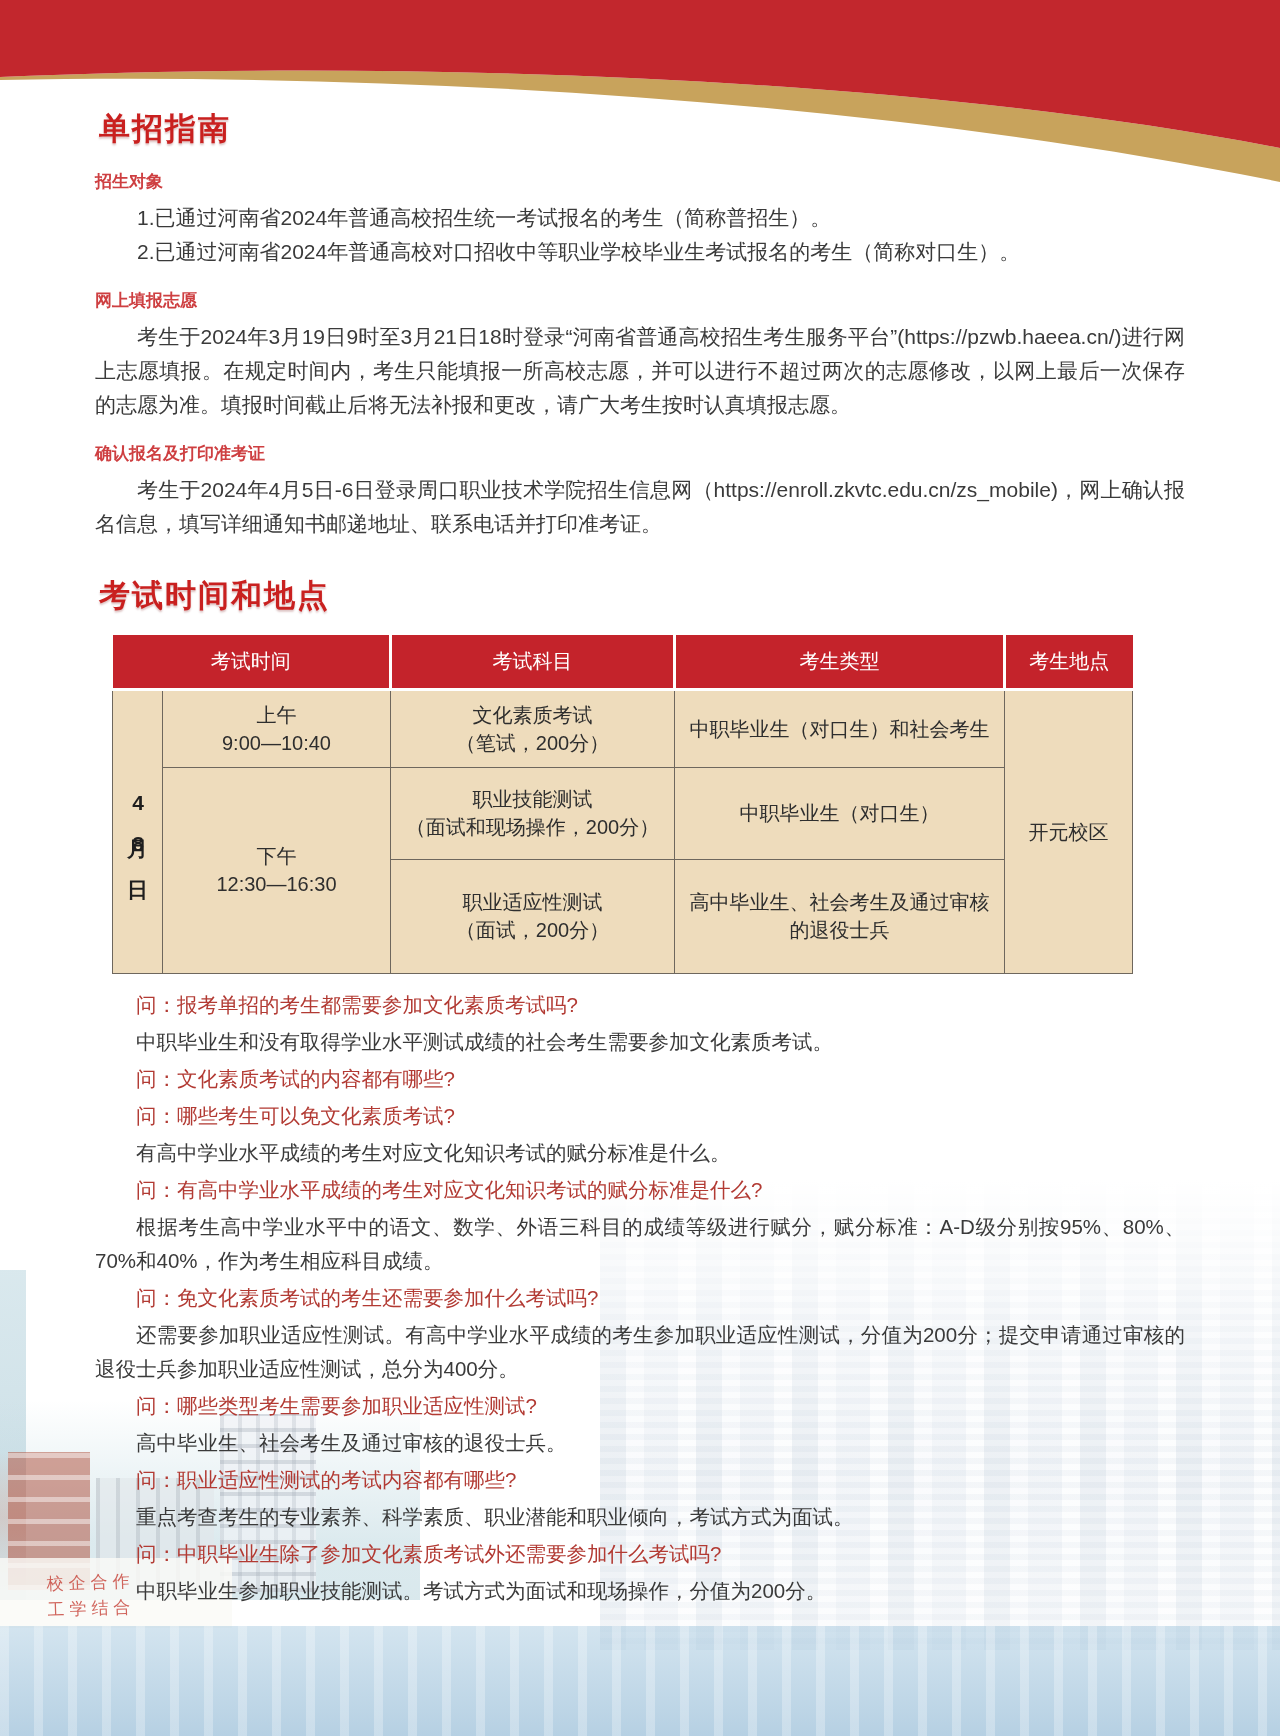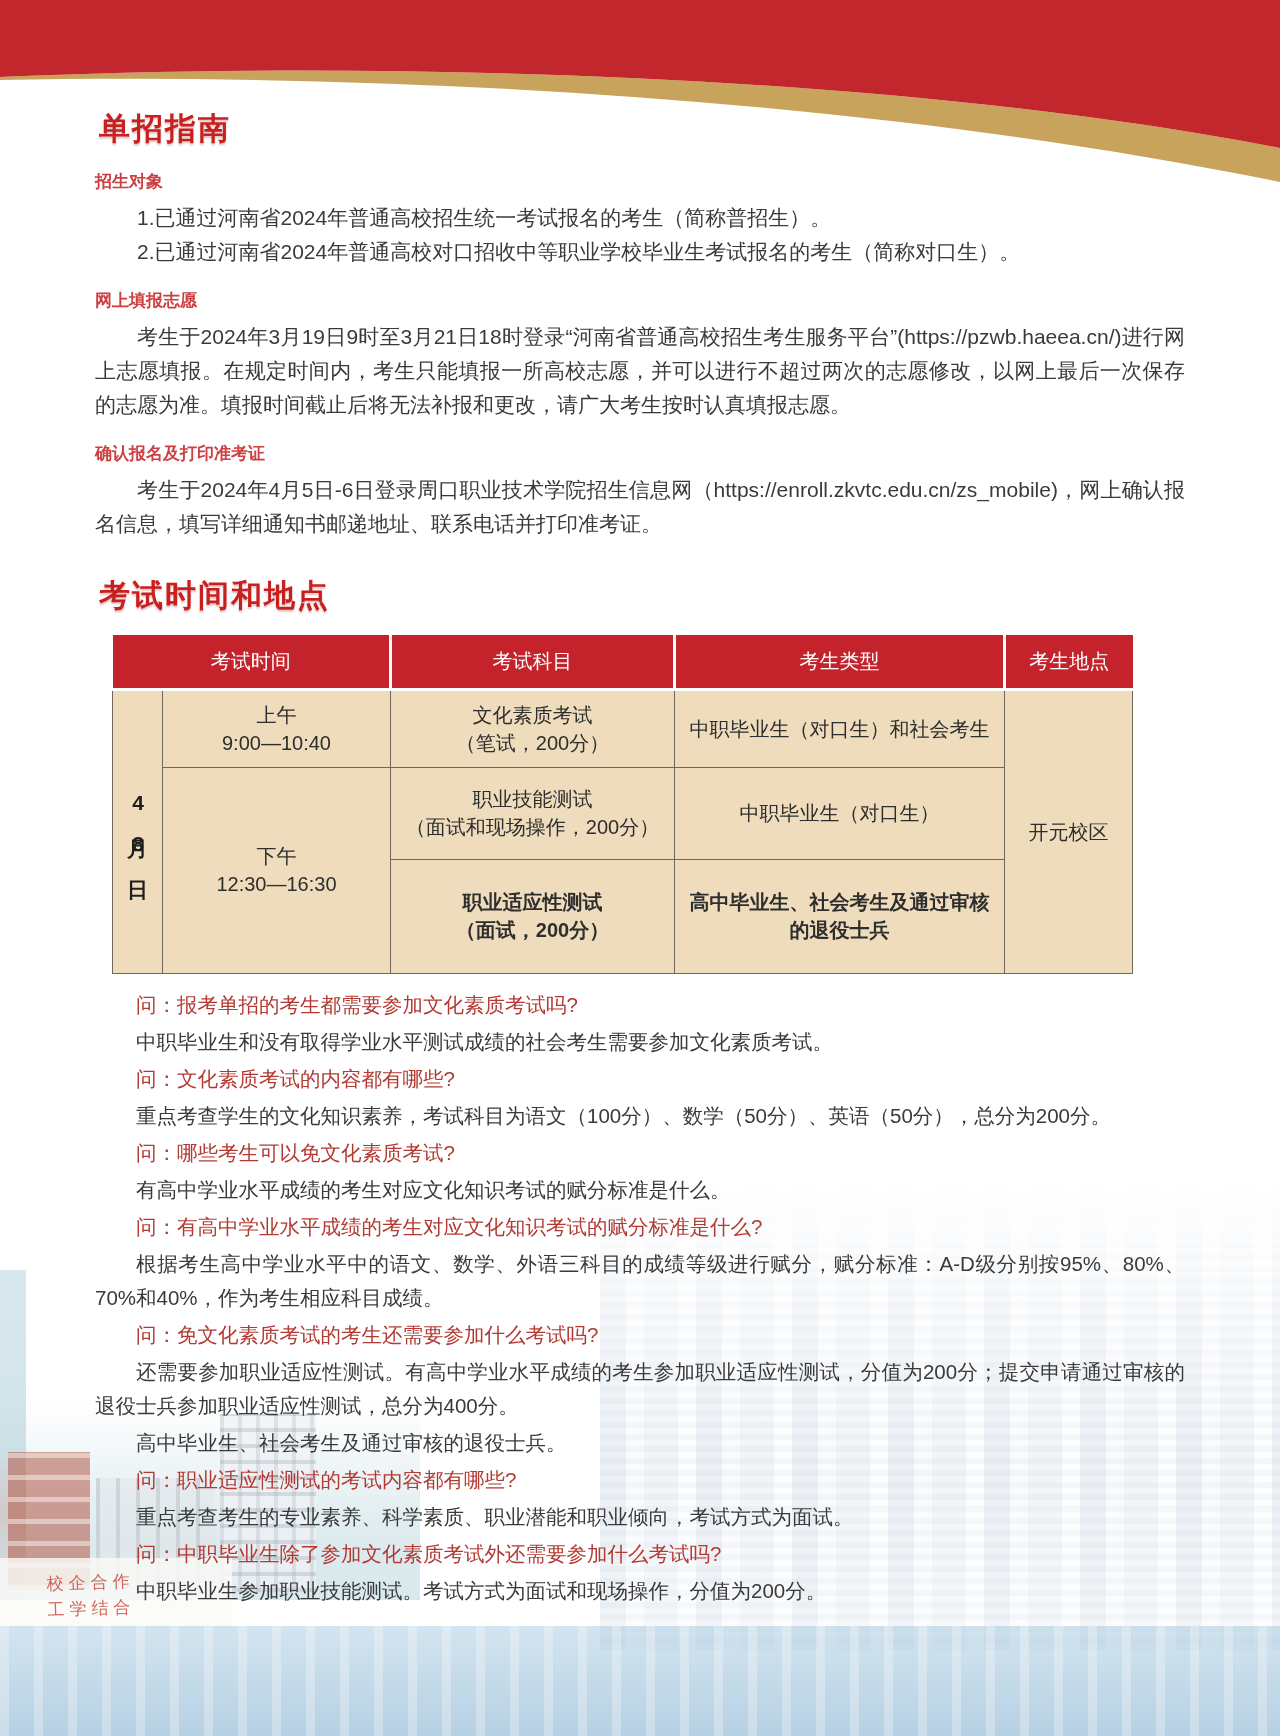--- a/index.html
+++ b/index.html
@@ -87,21 +87,21 @@
   }
   .exam-table th{
     background:var(--table-header-bg);color:#fff;font-size:20px;font-weight:normal;
     height:54px;border-right:3px solid #fff;border-bottom:3px solid #fff;padding:0;
   }
   .exam-table th:last-child{border-right:none;}
   .exam-table td{
     background:var(--table-body-bg);border:1px solid #6e675d;
     font-size:20px;line-height:28px;color:#2e2e2e;text-align:center;vertical-align:middle;padding:6px 8px;
   }
-  .row-a td{height:78px;} .row-b td{height:92px;} .row-c td{height:114px;font-weight:bold;}
+  .row-a td{height:78px;} .row-b td{height:92px;} .row-c td{height:114px;}
   .date-cell div{
     writing-mode:vertical-rl;text-orientation:upright;margin:0 auto;
     font-weight:bold;font-size:21px;letter-spacing:9px;color:#1e1e1e;
   }
   .cell-line{display:block;}
   
   .qa-list{margin-top:14px;}
   .qa-q{color:var(--question-red);font-size:20.5px;line-height:34px;margin:3px 0 0 0;text-indent:2em;}
   .qa-a{color:var(--body-text);font-size:20.5px;line-height:34px;margin:3px 0 0 0;text-indent:2em;text-align:justify;}
 </style>
@@ -194,27 +194,27 @@
         <td>高中毕业生、社会考生及通过审核的退役士兵</td>
       </tr>
     </tbody>
   </table>
 
 
   <div class="qa-list">
     <p class="qa-q">问：报考单招的考生都需要参加文化素质考试吗?</p>
     <p class="qa-a">中职毕业生和没有取得学业水平测试成绩的社会考生需要参加文化素质考试。</p>
     <p class="qa-q">问：文化素质考试的内容都有哪些?</p>
-    <p class="qa-a">重点考查学生的文化知识素养，考试科目为语文（100分）、数学（50分）、英语（50分），总分为200分。</p>
     <p class="qa-q">问：哪些考生可以免文化素质考试?</p>
     <p class="qa-a">有高中学业水平成绩的考生对应文化知识考试的赋分标准是什么。</p>
     <p class="qa-q">问：有高中学业水平成绩的考生对应文化知识考试的赋分标准是什么?</p>
     <p class="qa-a">根据考生高中学业水平中的语文、数学、外语三科目的成绩等级进行赋分，赋分标准：A-D级分别按95%、80%、70%和40%，作为考生相应科目成绩。</p>
     <p class="qa-q">问：免文化素质考试的考生还需要参加什么考试吗?</p>
     <p class="qa-a">还需要参加职业适应性测试。有高中学业水平成绩的考生参加职业适应性测试，分值为200分；提交申请通过审核的退役士兵参加职业适应性测试，总分为400分。</p>
+    <p class="qa-q">问：哪些类型考生需要参加职业适应性测试?</p>
     <p class="qa-a">高中毕业生、社会考生及通过审核的退役士兵。</p>
     <p class="qa-q">问：职业适应性测试的考试内容都有哪些?</p>
     <p class="qa-a">重点考查考生的专业素养、科学素质、职业潜能和职业倾向，考试方式为面试。</p>
     <p class="qa-q">问：中职毕业生除了参加文化素质考试外还需要参加什么考试吗?</p>
     <p class="qa-a">中职毕业生参加职业技能测试。考试方式为面试和现场操作，分值为200分。</p>
 
   </div>
 
 </div>
 

